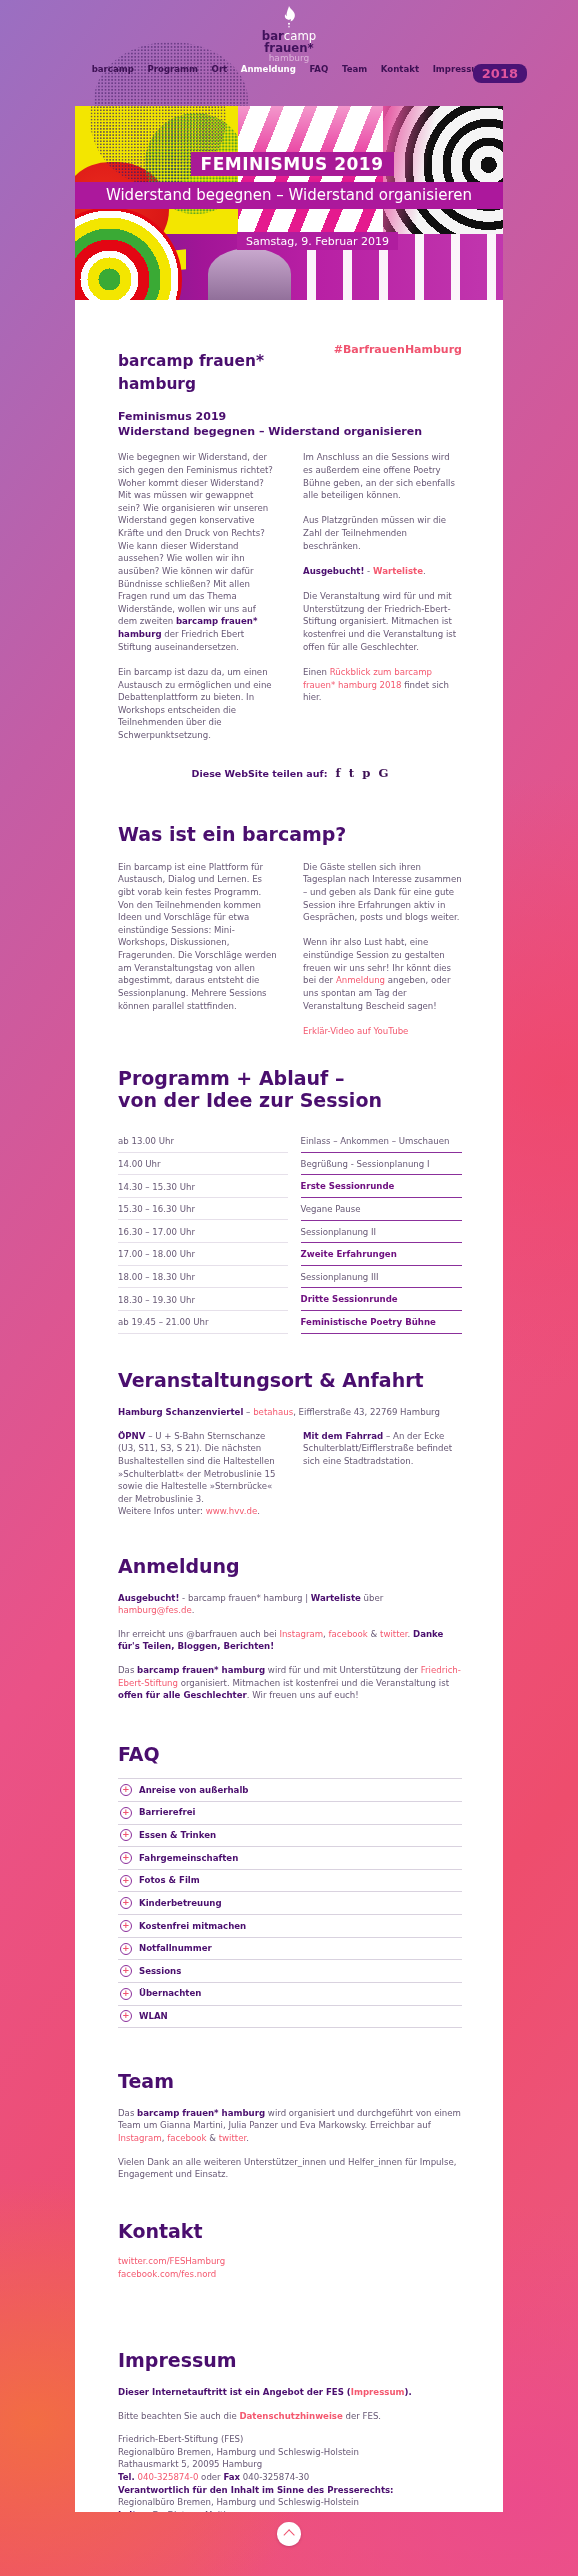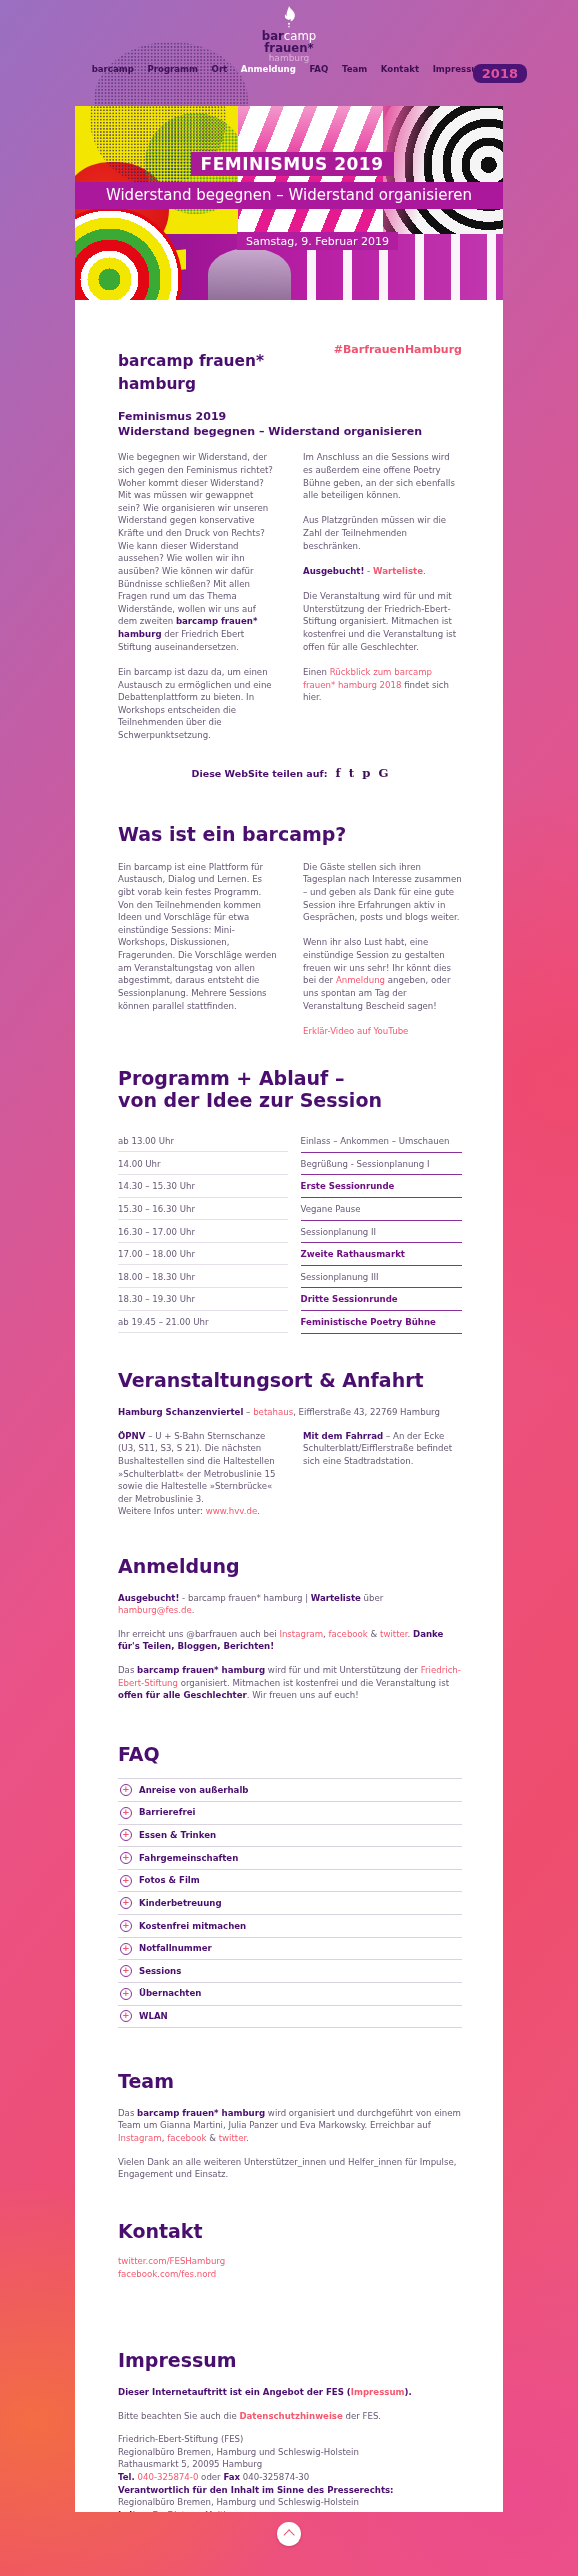--- a/index.html
+++ b/index.html
@@ -75,21 +75,21 @@
   .seg-link{color:#f4586f;cursor:pointer}
   .seg-blink{color:#f4586f;font-weight:bold;cursor:pointer}
   .share-row{margin-top:23.5px;display:flex;justify-content:center;align-items:center;gap:8.1px;
     font-size:9.5px;font-weight:bold;color:#4a0e6e}
   .share-icon{font-size:11.7px;font-weight:bold;color:#3d1054;cursor:pointer;font-family:"DejaVu Serif","Liberation Serif",serif}
   .sec{margin-top:42px}
   .sec h2{font-size:19px;line-height:1.15;white-space:pre-line}
   .sec .cols{margin-top:14.5px}
   
   .sched{margin-top:18px}
-  .sch-row{display:flex;align-items:flex-start}
+  .sch-row{display:flex;align-items:center}
   .sch-time{width:170px;padding:5px 0 3.6px;border-bottom:0.9px solid #e6e0ea}
   .sch-label{flex:1;margin-left:12.6px;padding:5px 0 4px;border-bottom:1.8px solid #8b2f9b}
   .sch-bold{color:#6f1080;font-weight:bold}
   
   .para{margin-top:11px}
   .first-para{margin-top:13.6px}
   
   .faq-list{margin-top:12.6px;border-top:0.9px solid #d9d2df}
   .faq-item{display:flex;align-items:center;gap:7.2px;padding:4.5px 1.8px;border-bottom:0.9px solid #d9d2df;
     font-weight:bold;color:#4a0e6e;cursor:pointer}
@@ -236,21 +236,21 @@
             <span class="sch-label">Vegane Pause</span>
           </div>
 
           <div class="sch-row">
             <span class="sch-time">16.30 – 17.00 Uhr</span>
             <span class="sch-label">Sessionplanung II</span>
           </div>
 
           <div class="sch-row">
             <span class="sch-time">17.00 – 18.00 Uhr</span>
-            <span class="sch-label sch-bold">Zweite Rathausmarkt</span>
+            <span class="sch-label sch-bold">Zweite Erfahrungen</span>
           </div>
 
           <div class="sch-row">
             <span class="sch-time">18.00 – 18.30 Uhr</span>
             <span class="sch-label">Sessionplanung III</span>
           </div>
 
           <div class="sch-row">
             <span class="sch-time">18.30 – 19.30 Uhr</span>
             <span class="sch-label sch-bold">Dritte Sessionrunde</span>

